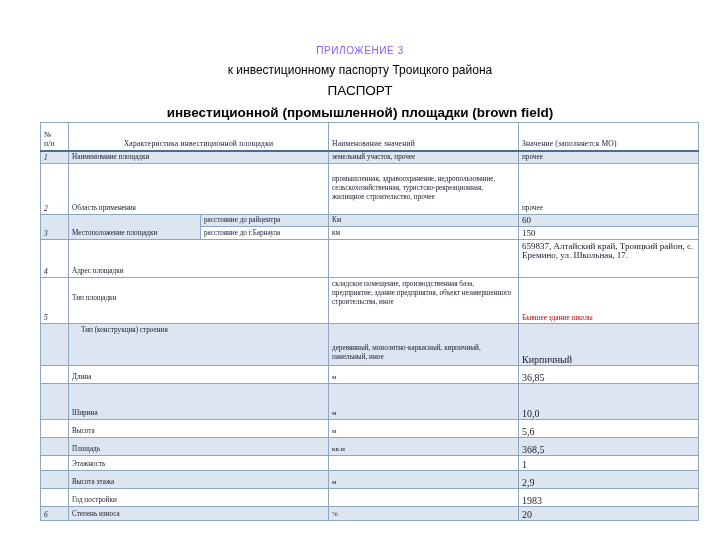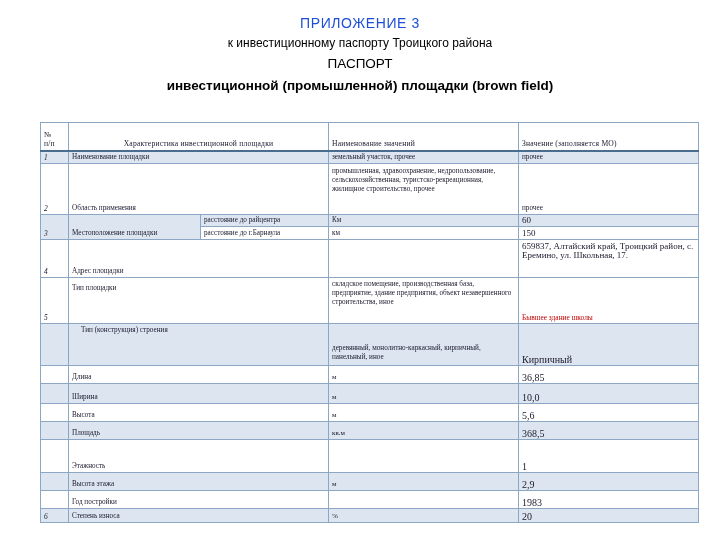--- a/index.html
+++ b/index.html
@@ -24,24 +24,25 @@
   
   .heading {
     position: absolute;
     left: 0;
     top: 14px;
     width: 720px;
     text-align: center;
   }
   .heading .line1 {
     font-family: "Liberation Sans", sans-serif;
-    font-size: 14px;
+    font-size: 10px;
     letter-spacing: 0.6px;
     line-height: 19px;
-    color: #1d4ed8;
+    color: #8b5cf6;
+    margin-top: 27px;
   }
   .heading .line2 {
     font-family: "Liberation Sans", sans-serif;
     font-size: 12px;
     line-height: 20px;
     color: #000;
   }
   .heading .line3 {
     font-family: "Liberation Sans", sans-serif;
     font-size: 13.5px;
@@ -164,21 +165,21 @@
         <tr class="shade" style="height:11px;">
           <td class="num">1</td>
           <td colspan="2">Наименование площадки</td>
           <td>земельный участок, прочее</td>
           <td>прочее</td>
         </tr>
 
         <tr style="height:51px;">
           <td class="num">2</td>
           <td colspan="2">Область применения</td>
-          <td style="vertical-align:top;padding-top:3px;">промышленная, здравоохранение, недропользование, сельскохозяйственная, туристско-рекреационная, жилищное строительство, прочее</td>
+          <td style="vertical-align:top;padding-top:11px;">промышленная, здравоохранение, недропользование, сельскохозяйственная, туристско-рекреационная, жилищное строительство, прочее</td>
           <td>прочее</td>
         </tr>
 
         <tr class="shade" style="height:12px;">
           <td class="num" rowspan="2" style="vertical-align:bottom;">3</td>
           <td rowspan="2" style="vertical-align:bottom;">Местоположение площадки</td>
           <td>расстояние до райцентра</td>
           <td>Км</td>
           <td class="val">60</td>
         </tr>
@@ -191,61 +192,61 @@
 
         <tr style="height:38px;">
           <td class="num">4</td>
           <td colspan="2">Адрес площадки</td>
           <td></td>
           <td class="val" style="vertical-align:top;padding-top:2px;margin-left:29px;">659837, Алтайский край,  Троицкий район, с. Еремино, ул. Школьная, 17.</td>
         </tr>
 
         <tr style="height:46px;">
           <td class="num">5</td>
-          <td colspan="2" style="vertical-align:top;padding-top:6px;">Тип площадки</td>
+          <td colspan="2" style="vertical-align:top;padding-top:16px;">Тип площадки</td>
           <td style="vertical-align:top;padding-top:2px;">складское помещение, производственная база, предприятие, здание предприятия, объект незавершенного строительства, иное</td>
           <td class="val-red">Бывшее здание школы</td>
         </tr>
 
         <tr class="shade" style="height:42px;">
           <td class="num"></td>
           <td colspan="2" style="vertical-align:top;padding-top:2px;padding-left:12px;">Тип (конструкция) строения</td>
           <td style="vertical-align:top;padding-top:20px;margin-left:12px;">деревянный, монолитно-каркасный, кирпичный, панельный, иное</td>
           <td class="val-big">Кирпичный</td>
         </tr>
 
         <tr style="height:18px;">
           <td class="num"></td>
           <td colspan="2">Длина</td>
           <td class="unit">м</td>
           <td class="val-big">36,85</td>
         </tr>
 
-        <tr class="shade" style="height:20px;">
+        <tr class="shade" style="height:36px;">
           <td class="num"></td>
           <td colspan="2">Ширина</td>
           <td class="unit">м</td>
           <td class="val-big">10,0</td>
         </tr>
 
         <tr style="height:18px;">
           <td class="num"></td>
           <td colspan="2">Высота</td>
           <td class="unit">м</td>
           <td class="val-big">5,6</td>
         </tr>
 
         <tr class="shade" style="height:18px;">
           <td class="num"></td>
           <td colspan="2">Площадь</td>
           <td class="unit">кв.м</td>
           <td class="val-big">368,5</td>
         </tr>
 
-        <tr style="height:33px;">
+        <tr style="height:15px;">
           <td class="num"></td>
           <td colspan="2">Этажность</td>
           <td class="unit"></td>
           <td class="val-big">1</td>
         </tr>
 
         <tr class="shade" style="height:18px;">
           <td class="num"></td>
           <td colspan="2">Высота этажа</td>
           <td class="unit">м</td>

